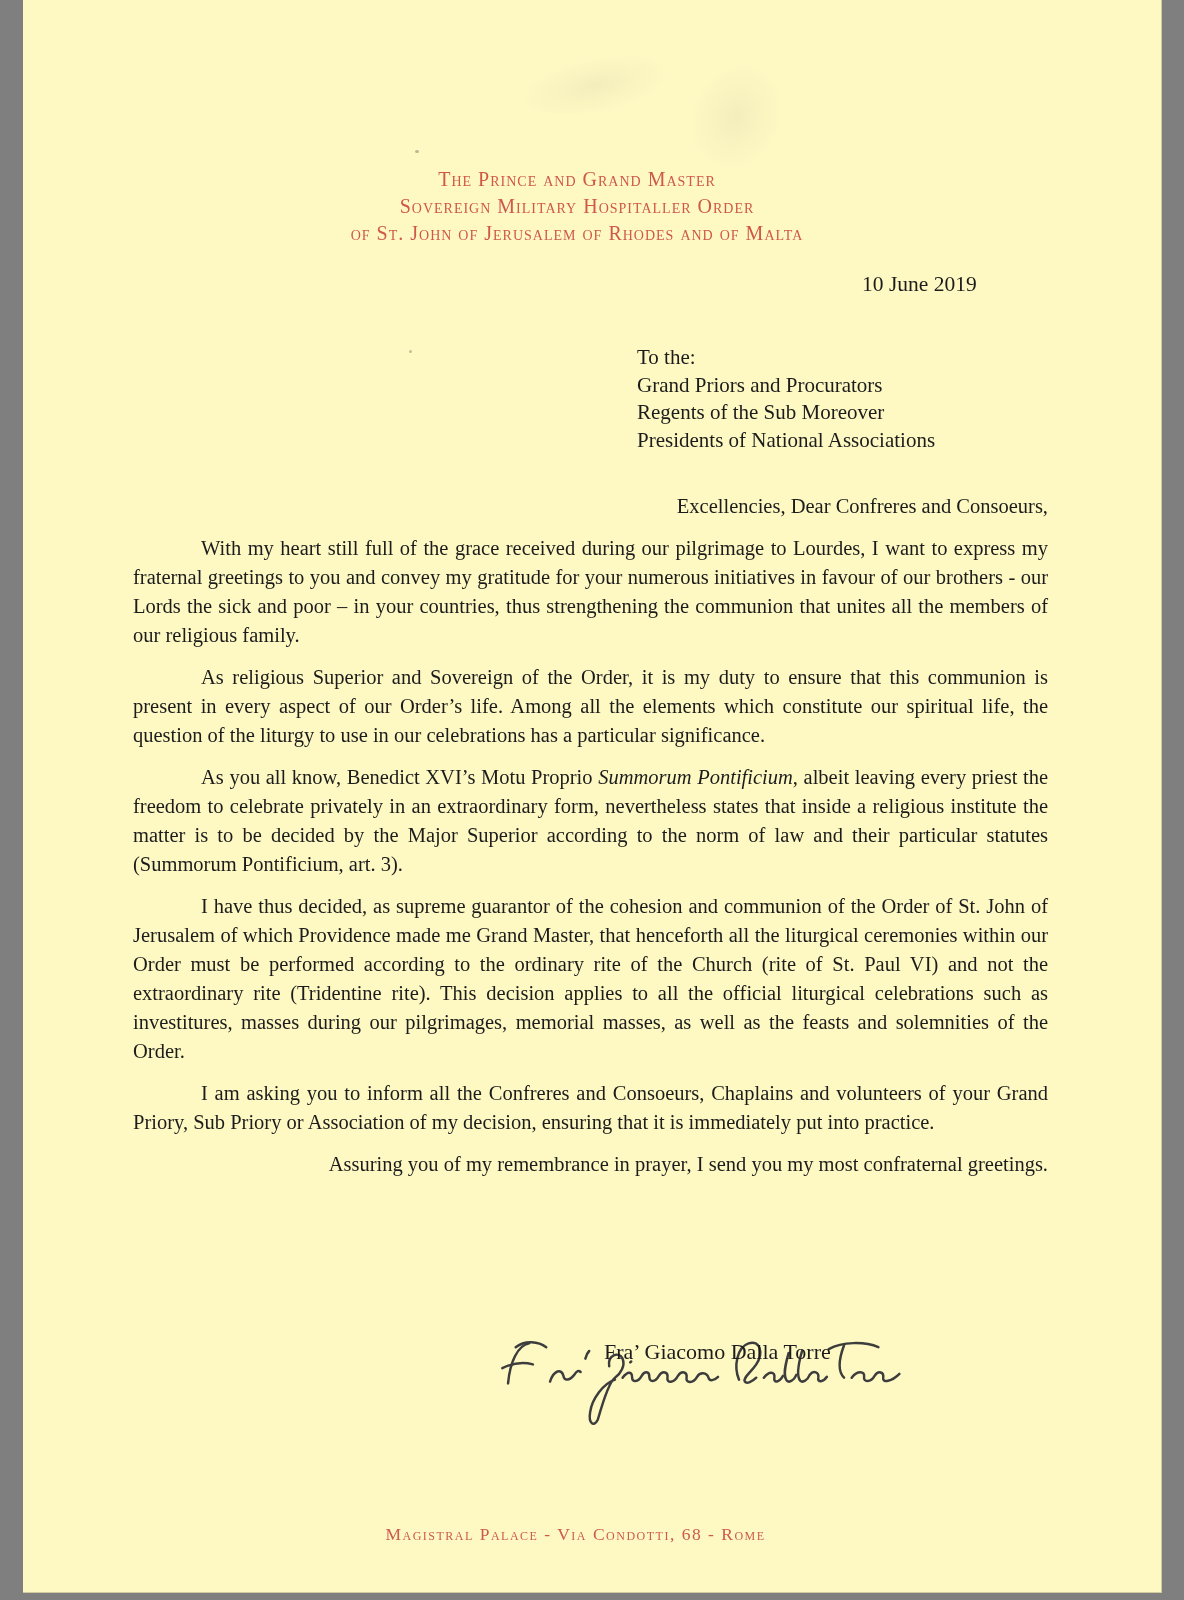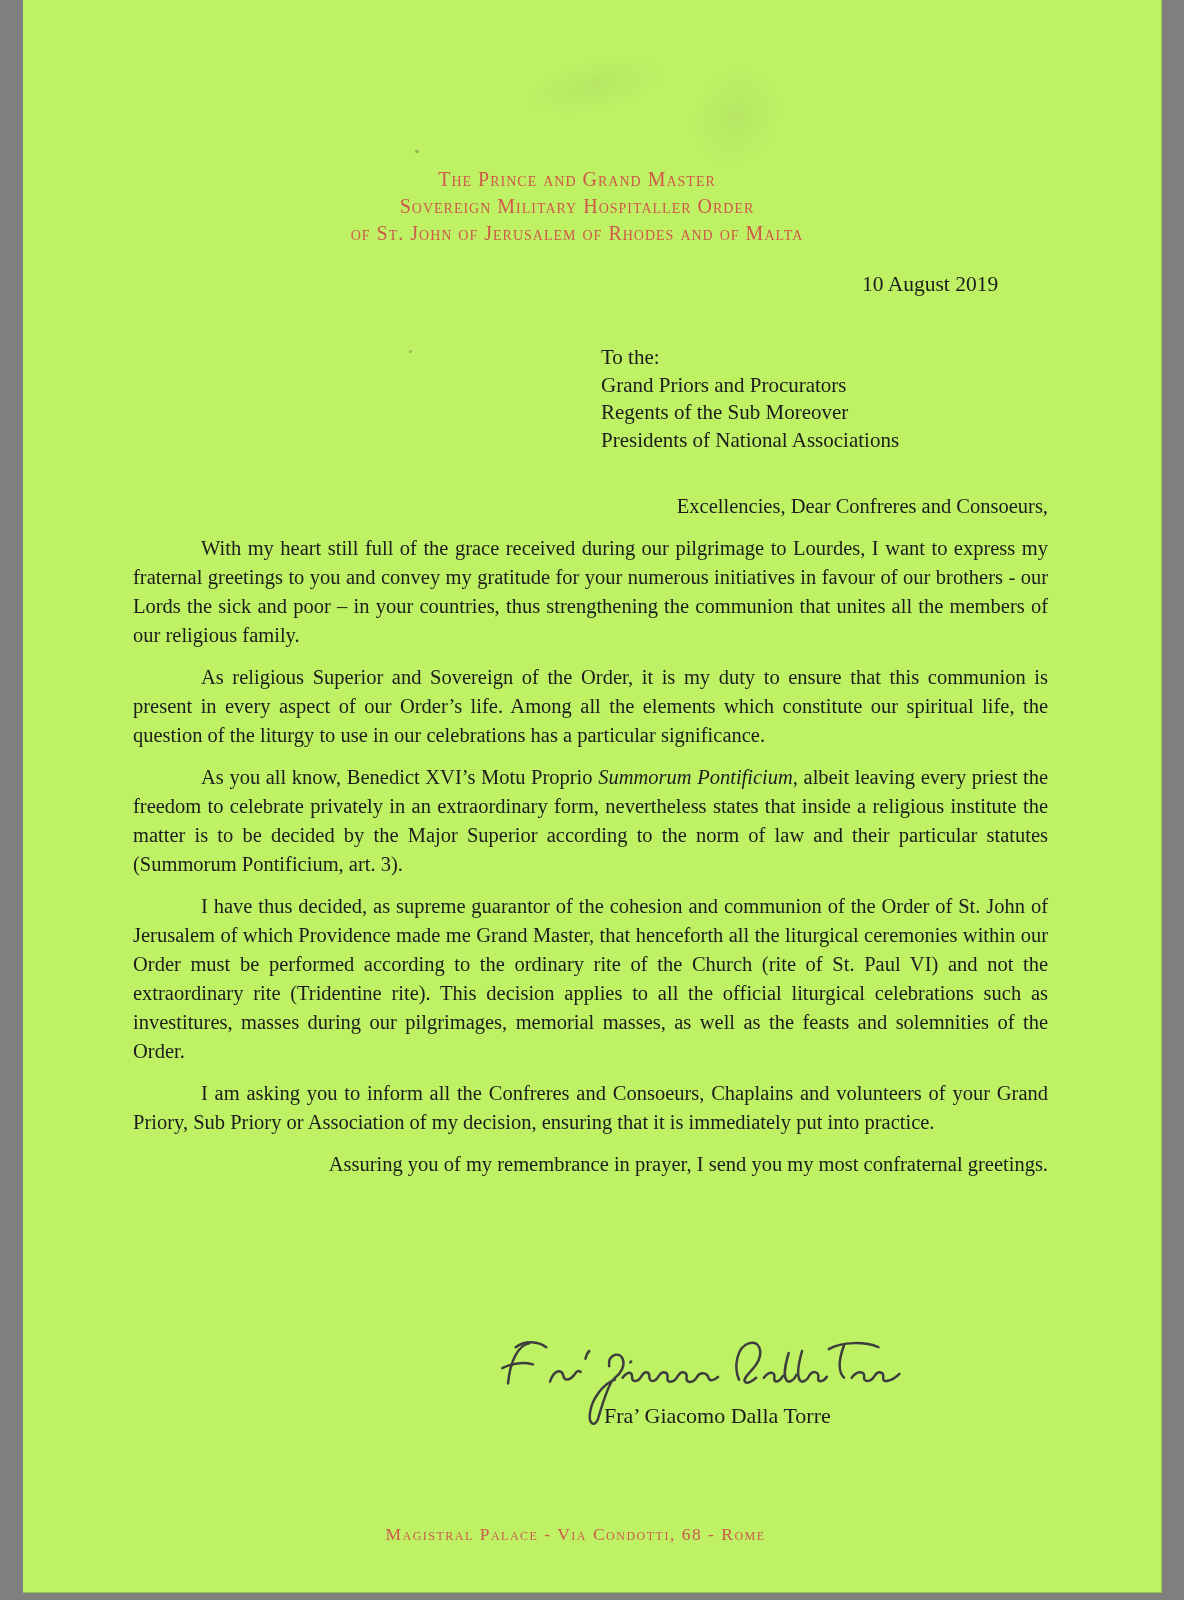--- a/index.html
+++ b/index.html
@@ -1,32 +1,32 @@
 <!DOCTYPE html>
 <html><head>
 <meta charset="utf-8">
 <style>
   html,body{margin:0;padding:0;}
   body{background:#ffffff;font-family:"Liberation Serif", serif;}
   .viewer{position:relative;width:1184px;height:1600px;background:#7f7f7f;overflow:hidden;}
-  .page{position:absolute;left:23px;top:0;width:1138px;height:1592px;background:#bef264;
+  .page{position:absolute;left:23px;top:0;width:1138px;height:1592px;background:#fef9c3;
         border-right:1px solid rgba(0,0,0,0.18);border-bottom:1px solid rgba(0,0,0,0.18);}
   .letterhead{position:absolute;top:166px;left:0;width:100%;padding-right:30px;box-sizing:border-box;
         text-align:center;font-variant:small-caps;font-size:20px;line-height:27px;
         letter-spacing:1px;color:#cf584a;}
   .date-line{position:absolute;top:272px;left:839px;font-size:21.5px;color:#1c1c1c;white-space:nowrap;}
-  .recipients{position:absolute;top:344px;left:578px;font-size:21px;line-height:27.5px;color:#1c1c1c;}
+  .recipients{position:absolute;top:344px;left:614px;font-size:21px;line-height:27.5px;color:#1c1c1c;}
   .body-text{position:absolute;top:492px;left:110px;width:915px;font-size:20.5px;
         line-height:29px;color:#1c1c1c;}
   .body-text p{margin:0 0 13px 0;text-align:justify;}
   .body-text p.no-justify{text-align:right;}
   .indent{text-indent:68px;}
   .italic{font-style:italic;}
   .signature-wrap{position:absolute;left:460px;top:1330px;width:430px;height:105px;}
-  .typed-name{position:absolute;left:581px;top:1403px;font-size:22px;color:#1c1c1c;white-space:nowrap;}
+  .typed-name{position:absolute;left:581px;top:1339px;font-size:22px;color:#1c1c1c;white-space:nowrap;}
   .footer-line{position:absolute;top:1524px;left:0;width:100%;padding-right:33px;box-sizing:border-box;
         text-align:center;font-variant:small-caps;font-size:17.5px;letter-spacing:1.5px;color:#cc5a4e;}
   .smudge{position:absolute;pointer-events:none;}
   .smudge-a{left:497px;top:58px;width:150px;height:55px;
         background:radial-gradient(ellipse at center, rgba(90,90,100,0.07), rgba(0,0,0,0) 70%);
         transform:rotate(-12deg);}
   .smudge-b{left:668px;top:62px;width:90px;height:110px;
         background:radial-gradient(ellipse at center, rgba(90,90,100,0.07), rgba(0,0,0,0) 70%);
         transform:rotate(25deg);}
   .smudge-dot1{left:392px;top:150px;width:4px;height:3px;background:rgba(60,60,60,0.35);border-radius:50%;}
@@ -42,21 +42,21 @@
     <div class="smudge smudge-b"></div>
     <div class="smudge smudge-dot1"></div>
     <div class="smudge smudge-dot2"></div>
 
     <div class="letterhead">
       <div>The Prince and Grand Master</div>
       <div>Sovereign Military Hospitaller Order</div>
       <div>of St. John of Jerusalem of Rhodes and of Malta</div>
     </div>
 
-    <div class="date-line">10 August 2019</div>
+    <div class="date-line">10 June 2019</div>
 
     <div class="recipients">
       <div>To the:</div>
       <div>Grand Priors and Procurators</div>
       <div>Regents of the Sub Moreover</div>
       <div>Presidents of National Associations</div>
     </div>
 
     <div class="body-text">
       <p class="no-justify"><span>Excellencies, Dear Confreres and Consoeurs,</span></p>

